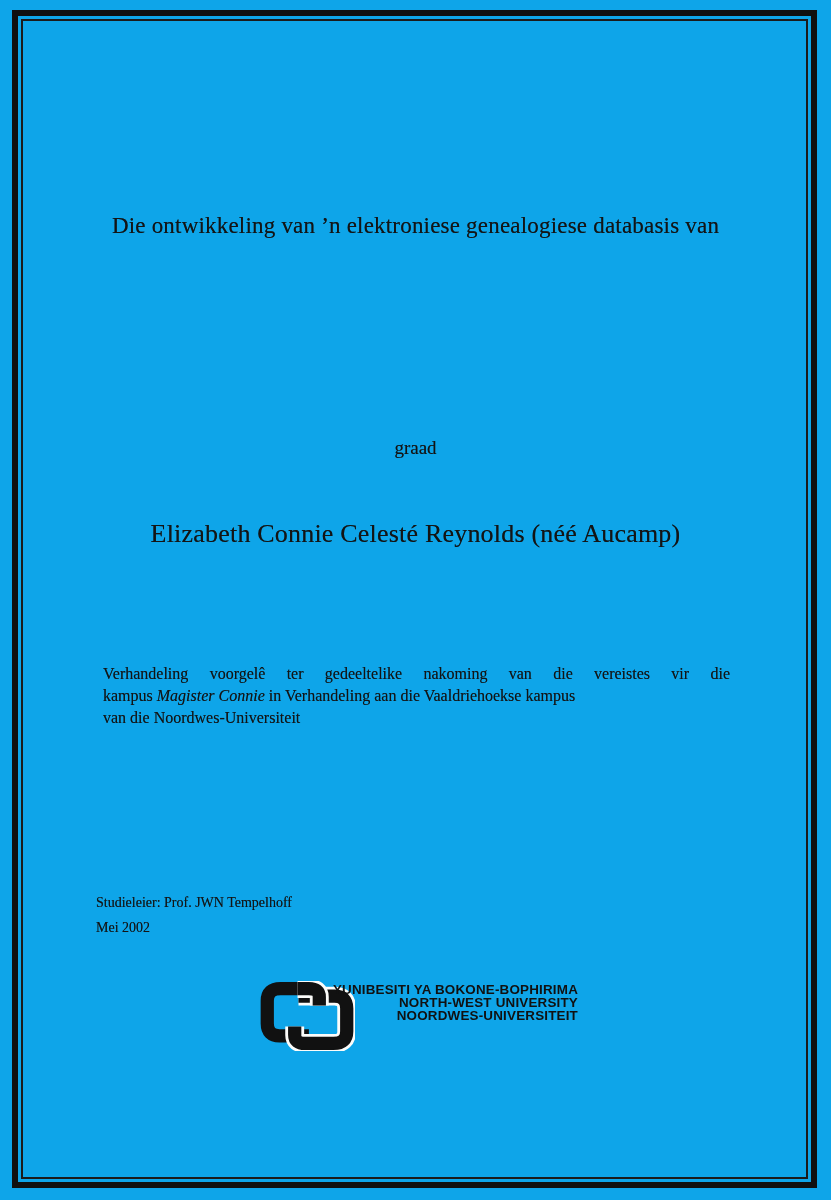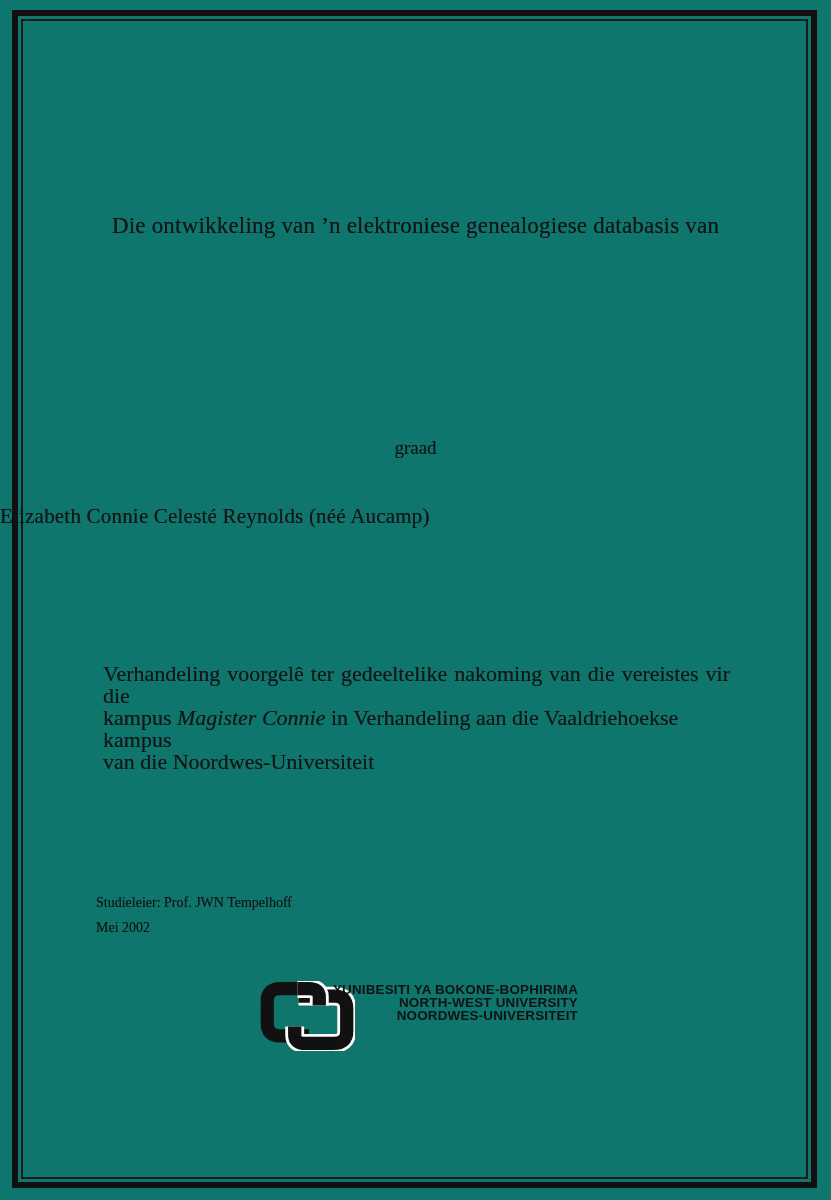--- a/index.html
+++ b/index.html
@@ -5,21 +5,21 @@
   html, body {
     margin: 0;
     padding: 0;
     background: #e8e8e6;
   }
   .page {
     position: relative;
     width: 831px;
     height: 1200px;
     margin: 0 auto;
-    background: #0f766e;
+    background: #0ea5e9;
     overflow: hidden;
     font-family: "Liberation Serif", serif;
     color: #141414;
     text-decoration: underline;
   }
   
   .frame-outer {
     position: absolute;
     left: 12px; top: 10px; right: 14px; bottom: 12px;
     border: 6px solid #101010;
@@ -40,31 +40,31 @@
   }
   .byline {
     position: absolute;
     left: 0; right: 0; top: 437px;
     text-align: center;
     font-size: 19px;
     text-shadow: 0 0 0.4px rgba(10,10,10,0.5);
   }
   .author {
     position: absolute;
-    left: 0; right: 0; top: 504px;
-    text-align: left;
-    font-size: 21px;
+    left: 0; right: 0; top: 519px;
+    text-align: center;
+    font-size: 26px;
     letter-spacing: 0.2px;
     text-shadow: 0 0 0.5px rgba(10,10,10,0.55);
   }
   .statement {
     position: absolute;
     left: 103px; top: 663px;
     width: 627px;
-    font-size: 22px;
+    font-size: 16px;
     line-height: 22px;
     text-shadow: 0 0 0.4px rgba(10,10,10,0.5);
   }
   .statement .justified {
     text-align: justify;
     text-align-last: justify;
   }
   .statement .italic { font-style: italic; }
   .supervisor-block {
     position: absolute;

